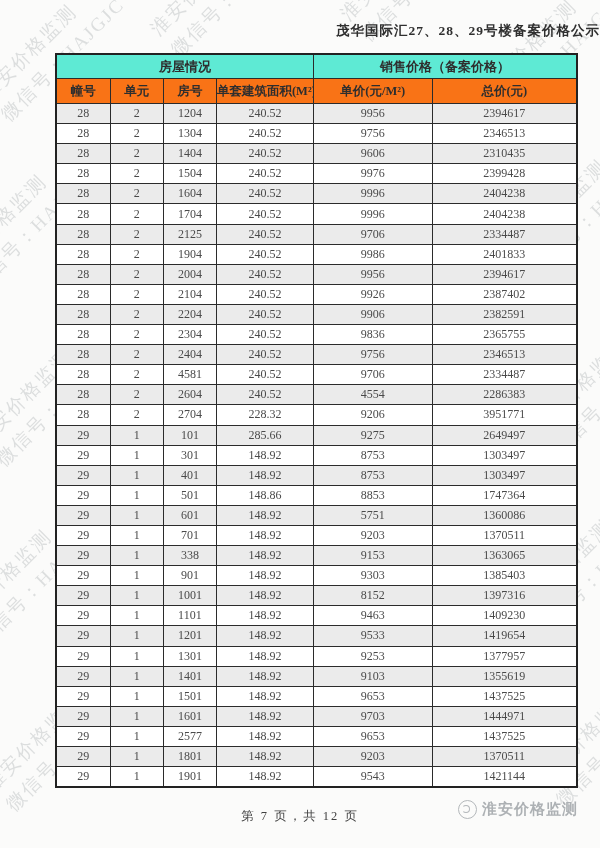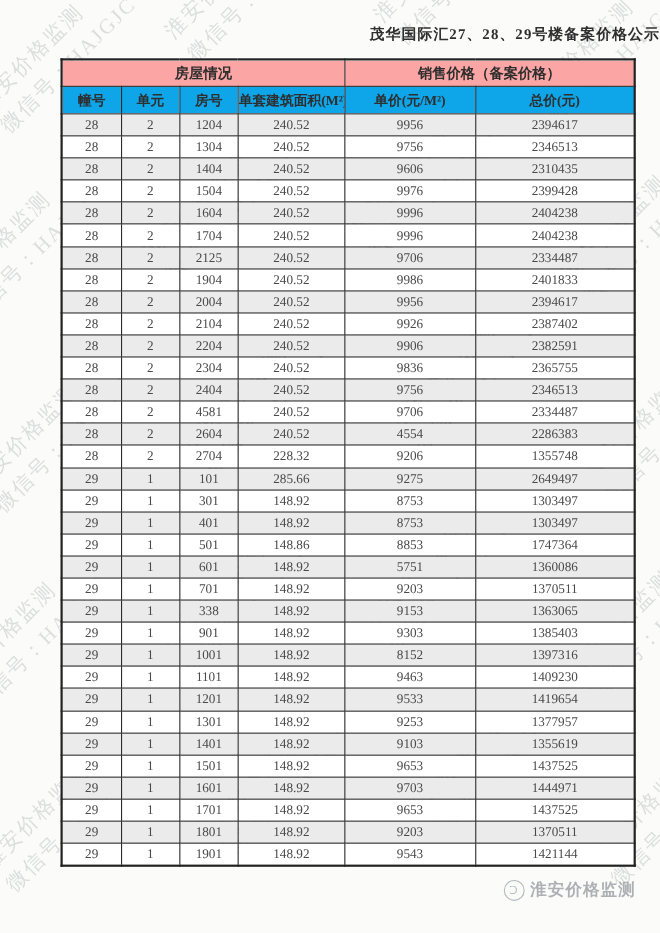--- a/index.html
+++ b/index.html
@@ -45,24 +45,24 @@
   }
   #price-table th,#price-table td{
     border:1px solid #2b2b2b;
     text-align:center;
     padding:0;
     overflow:hidden;
     white-space:nowrap;
   }
   #price-table{border:2px solid #222;}
   #price-table thead tr.group-row th{
-    height:23px;font-size:13px;font-weight:bold;color:#2e2e2e;background:#fca5a5;
+    height:23px;font-size:13px;font-weight:bold;color:#2e2e2e;background:#5eead4;
   }
   #price-table thead tr.col-row th{
-    height:24px;font-size:12.5px;font-weight:bold;color:#2e2e2e;background:#0ea5e9;
+    height:24px;font-size:12.5px;font-weight:bold;color:#2e2e2e;background:#f97316;
   }
   #price-table tbody td{
     height:19.1px;
     font-size:12px;
     color:#4a4a4a;
     background:#fff;
   }
   #price-table tbody tr:nth-child(odd) td{background:#ebebeb;}
   
   #page-footer{
@@ -333,21 +333,21 @@
           <td>240.52</td>
           <td>4554</td>
           <td>2286383</td>
         </tr>
         <tr>
           <td>28</td>
           <td>2</td>
           <td>2704</td>
           <td>228.32</td>
           <td>9206</td>
-          <td>1355748</td>
+          <td>3951771</td>
         </tr>
         <tr>
           <td>29</td>
           <td>1</td>
           <td>101</td>
           <td>285.66</td>
           <td>9275</td>
           <td>2649497</td>
         </tr>
         <tr>
@@ -458,21 +458,21 @@
           <td>29</td>
           <td>1</td>
           <td>1601</td>
           <td>148.92</td>
           <td>9703</td>
           <td>1444971</td>
         </tr>
         <tr>
           <td>29</td>
           <td>1</td>
-          <td>1701</td>
+          <td>2577</td>
           <td>148.92</td>
           <td>9653</td>
           <td>1437525</td>
         </tr>
         <tr>
           <td>29</td>
           <td>1</td>
           <td>1801</td>
           <td>148.92</td>
           <td>9203</td>
@@ -482,18 +482,19 @@
           <td>29</td>
           <td>1</td>
           <td>1901</td>
           <td>148.92</td>
           <td>9543</td>
           <td>1421144</td>
         </tr>
       </tbody>
   </table>
 
+  <div id="page-footer">第 7 页，共 12 页</div>
 </div>
 
 <div id="brand">
   <span class="logo"></span>
   <span class="brand-text">淮安价格监测</span>
 </div>
 
 </body></html>

